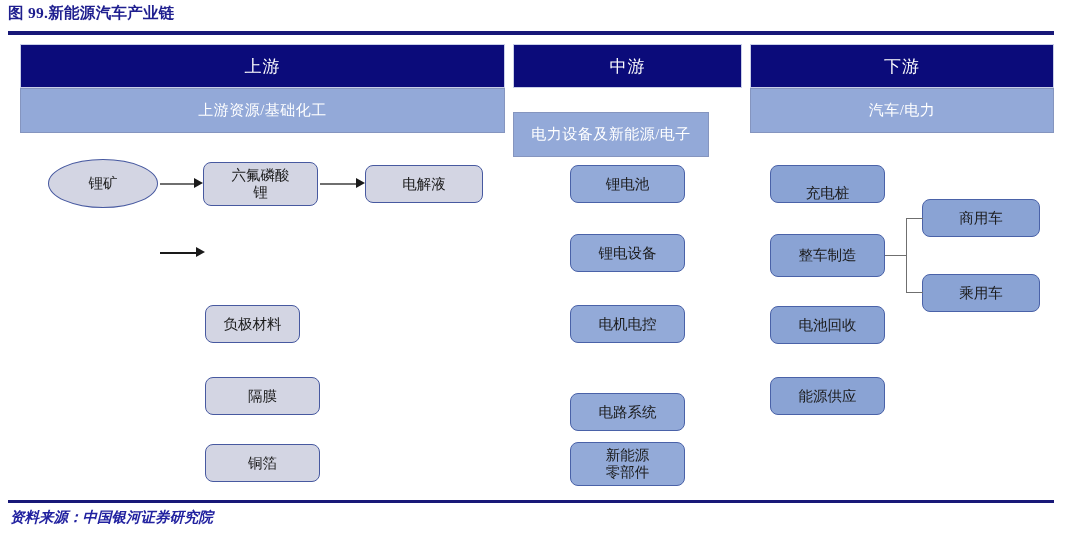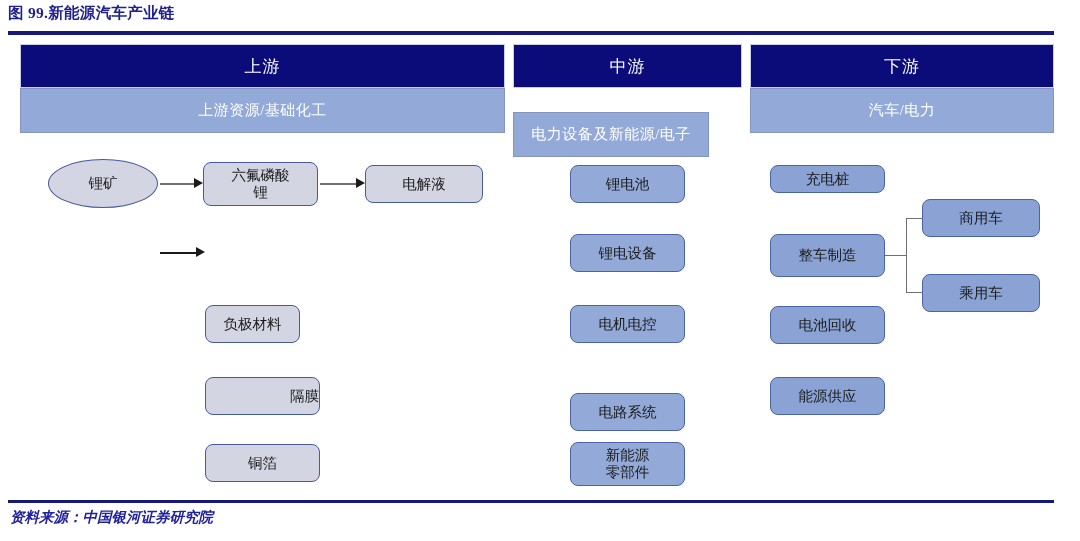--- a/index.html
+++ b/index.html
@@ -183,21 +183,21 @@
 
   <div class="node upstream" style="left:365px; top:165px; width:118px; height:38px;">
     <span>电解液</span>
   </div>
 
 
   <div class="node upstream" style="left:205px; top:305px; width:95px; height:38px;">
     <span>负极材料</span>
   </div>
 
-  <div class="node upstream" style="left:205px; top:377px; width:115px; height:38px;justify-content:flex-end;">
+  <div class="node upstream" style="left:205px; top:377px; width:115px; height:38px;">
     <span>隔膜</span>
   </div>
 
   <div class="node upstream" style="left:205px; top:444px; width:115px; height:38px;font-family:Liberation Serif, serif;">
     <span>铜箔</span>
   </div>
 
   <div class="conn-line" style="left:160px; top:183px; width:35px; height:2px;"></div>
   <div class="arrow-head" style="left:194px; top:178px;"></div>
 
@@ -221,21 +221,21 @@
 
   <div class="node midstream" style="left:570px; top:377px; width:115px; height:38px;margin-top:16px;">
     <span>电路系统</span>
   </div>
 
   <div class="node midstream" style="left:570px; top:442px; width:115px; height:44px; white-space:pre-line;">
     <span style="white-space:pre-line;">新能源
 零部件</span>
   </div>
 
-  <div class="node downstream" style="left:770px; top:165px; width:115px; height:28px;">
+  <div class="node downstream" style="left:770px; top:165px; width:115px; height:38px;align-items:flex-end;">
     <span>充电桩</span>
   </div>
 
   <div class="node downstream" style="left:770px; top:234px; width:115px; height:43px;">
     <span>整车制造</span>
   </div>
 
   <div class="node downstream" style="left:922px; top:199px; width:118px; height:38px;">
     <span>商用车</span>
   </div>

